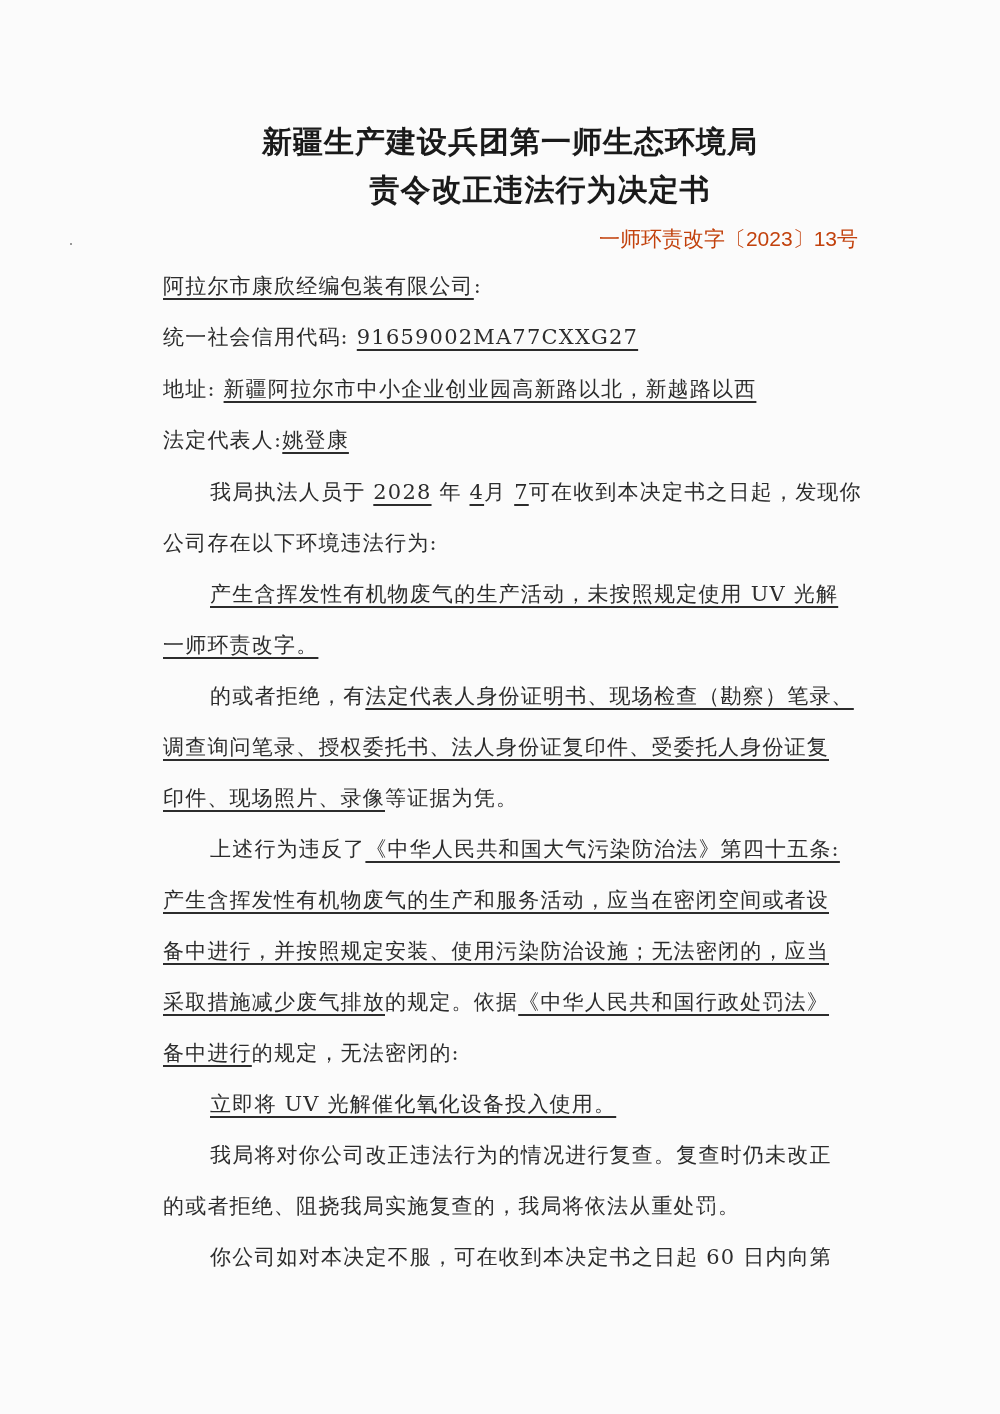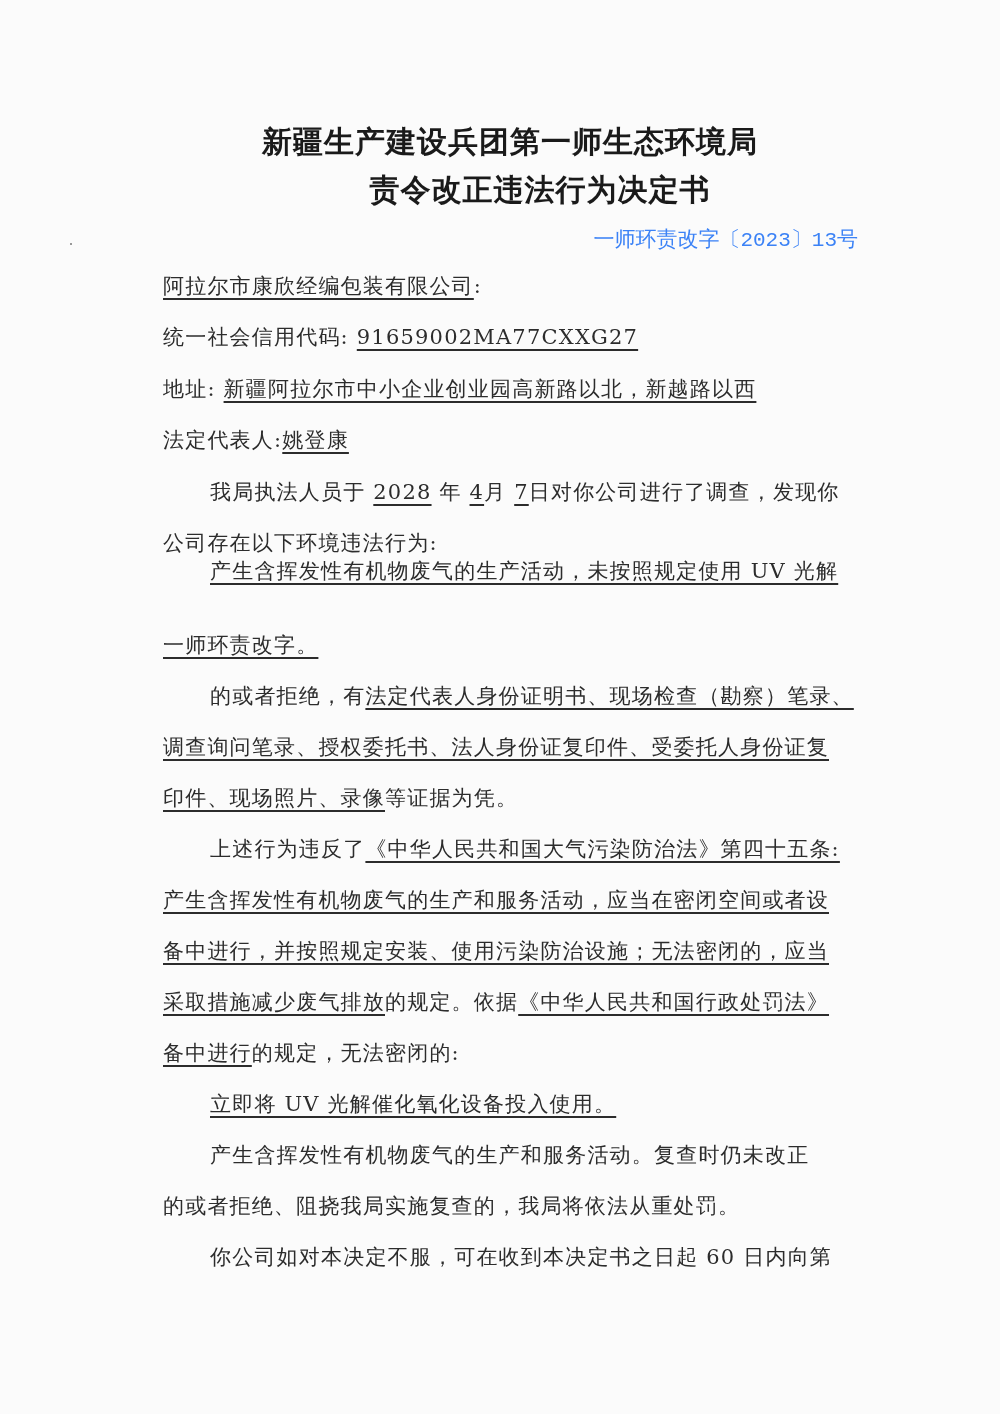--- a/index.html
+++ b/index.html
@@ -8,22 +8,22 @@
     font-family: "DejaVu Serif", "Liberation Serif", serif; color:#2a2a2a;
   }
   .title {
     position:absolute; left:0; width:1020px; text-align:center;
     font-weight:bold; font-size:30px; color:#1a1a1a; letter-spacing:1px;
     font-family: "DejaVu Serif", serif;
   }
   .t1 { top:122px; }
   .t2 { top:170px; left:30px; }
   .docnum {
-    position:absolute; top:225px; right:142px; font-size:21px; color:#3b82f6;
-    font-family: Liberation Mono, monospace;
+    position:absolute; top:225px; right:142px; font-size:21px; color:#c2410c;
+    font-family: Liberation Sans, sans-serif;
   }
   .line {
     position:absolute; left:163px; font-size:21px; white-space:nowrap; color:#2c2c2c;
     letter-spacing:1.2px;
   }
   .u { text-decoration: underline; text-underline-offset:5px; text-decoration-thickness:1.5px; }
   .indent { left:210px; }
   .dot { position:absolute; left:70px; top:243px; width:2px; height:2px; background:#999; }
 </style>
 </head>
@@ -48,25 +48,25 @@
 </div>
 <div class="line" style="top:426px">
   <span>法定代表人:</span><span class="u">姚登康</span>
 </div>
 
 <div class="line indent" style="top:478px">
   <span>我局执法人员于</span>
   <span class="u">2028</span>
   <span>年</span>
   <span class="u">4</span><span>月</span>
-  <span class="u">7</span><span>日对你公司进行了调查，发现你</span>
+  <span class="u">7</span><span>可在收到本决定书之日起，发现你</span>
 </div>
 <div class="line" style="top:529px">公司存在以下环境违法行为:</div>
 
-<div class="line indent u" style="top:557px">产生含挥发性有机物废气的生产活动，未按照规定使用 UV 光解</div>
+<div class="line indent u" style="top:580px">产生含挥发性有机物废气的生产活动，未按照规定使用 UV 光解</div>
 <div class="line u" style="top:631px">一师环责改字。</div>
 
 <div class="line indent" style="top:682px">
   <span>的或者拒绝，有</span><span class="u">法定代表人身份证明书、现场检查（勘察）笔录、</span>
 </div>
 <div class="line u" style="top:733px">调查询问笔录、授权委托书、法人身份证复印件、受委托人身份证复</div>
 <div class="line" style="top:784px">
   <span class="u">印件、现场照片、录像</span><span>等证据为凭。</span>
 </div>
 
@@ -77,16 +77,16 @@
 <div class="line u" style="top:937px">备中进行，并按照规定安装、使用污染防治设施；无法密闭的，应当</div>
 <div class="line" style="top:988px">
   <span class="u">采取措施减少废气排放</span><span>的规定。依据</span><span class="u">《中华人民共和国行政处罚法》</span>
 </div>
 <div class="line" style="top:1039px">
   <span class="u">备中进行</span><span>的规定，无法密闭的:</span>
 </div>
 
 <div class="line indent u" style="top:1090px">立即将 UV 光解催化氧化设备投入使用。</div>
 
-<div class="line indent" style="top:1141px">产生含挥发性有机物废气的生产和服务活动。复查时仍未改正</div>
+<div class="line indent" style="top:1141px">我局将对你公司改正违法行为的情况进行复查。复查时仍未改正</div>
 <div class="line" style="top:1192px">的或者拒绝、阻挠我局实施复查的，我局将依法从重处罚。</div>
 
 <div class="line indent" style="top:1243px">你公司如对本决定不服，可在收到本决定书之日起 60 日内向第</div>
 
 </body></html>

